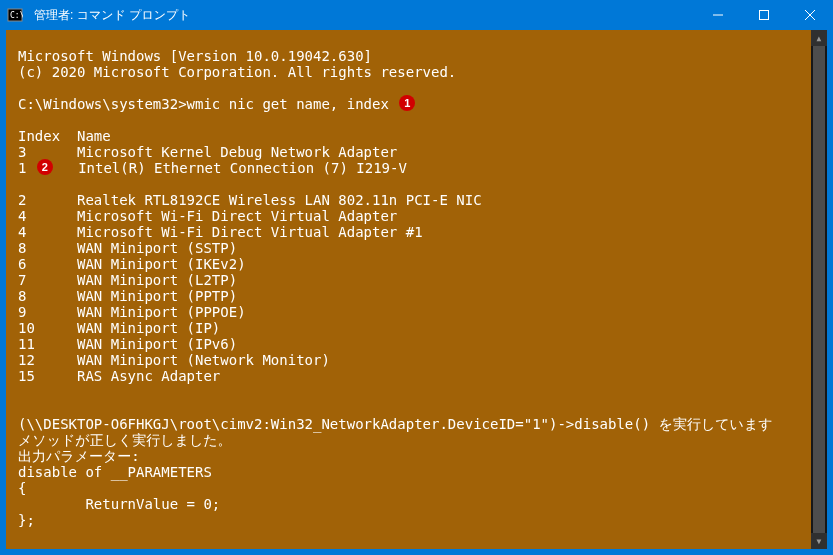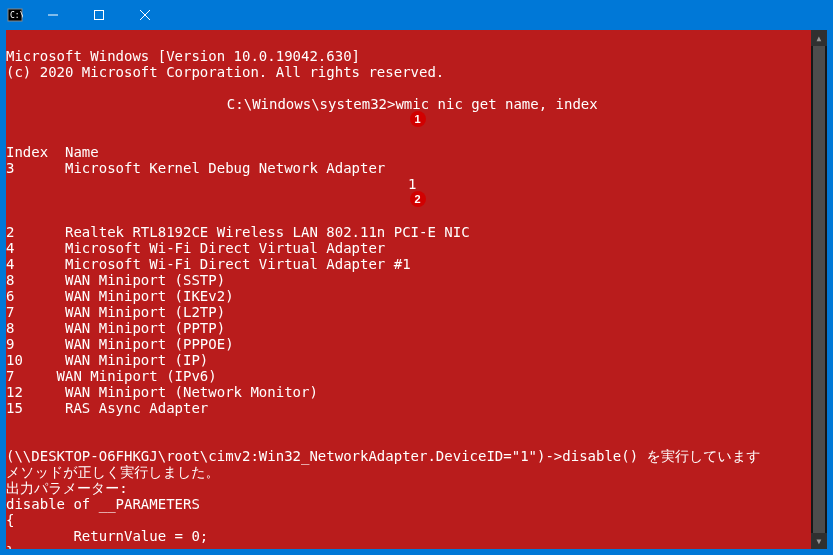--- a/index.html
+++ b/index.html
@@ -37,25 +37,25 @@
     justify-content: center;
     color: #fff;
     font-size: 14px;
   }
   .terminal {
     position: absolute;
     top: 30px;
     left: 6px;
     right: 6px;
     bottom: 6px;
-    background: #b91c1c;
+    background: #a16207;
     color: #fff;
     font-size: 14px;
     line-height: 16px;
-    padding: 2px 0;
+    padding: 2px 12px;
     white-space: pre;
     overflow: hidden;
     font-family: "MS Gothic", "Consolas", monospace;
   }
   .scrollbar {
     position: absolute;
     top: 30px;
     right: 6px;
     bottom: 6px;
     width: 16px;
@@ -67,21 +67,21 @@
     height: 16px;
     background: #303030;
     display: flex;
     align-items: center;
     justify-content: center;
     color: #999;
     font-size: 8px;
   }
   .scrollbar .track { flex: 1; background: #171717; position: relative; }
   .scrollbar .thumb { position: absolute; top: 0; left: 2px; right: 2px; height: 100%; background: #4d4d4d; }
-  .line { display: flex; align-items: center; flex-direction: column; }
+  .line { display: flex; align-items: center; }
   .badge {
     display: inline-flex;
     width: 16px;
     height: 16px;
     background: #d10000;
     border-radius: 50%;
     color: #fff;
     font-size: 11px;
     font-weight: bold;
     align-items: center;
@@ -96,20 +96,21 @@
 </head>
 <body>
 
 <div class="titlebar">
   <div class="icon">
     <svg viewBox="0 0 16 16">
         <rect x="1" y="2" width="14" height="12" fill="#000" stroke="#888" stroke-width="1"></rect>
         <text x="3" y="11" fill="#fff" font-size="8" font-family="monospace">C:\</text>
       </svg>
   </div>
+  <div class="title">管理者: コマンド プロンプト</div>
   <div class="win-controls">
     <div class="win-btn">
       <svg width="10" height="10" viewBox="0 0 10 10">
           <line x1="0" y1="5" x2="10" y2="5" stroke="#fff" stroke-width="1"></line>
         </svg>
     </div>
     <div class="win-btn">
       <svg width="10" height="10" viewBox="0 0 10 10">
           <rect x="0.5" y="0.5" width="9" height="9" fill="none" stroke="#fff" stroke-width="1"></rect>
         </svg>
@@ -123,31 +124,31 @@
   </div>
 </div>
 
 <div class="terminal">
 <span>Microsoft Windows [Version 10.0.19042.630]</span>
 <span>(c) 2020 Microsoft Corporation. All rights reserved.</span>
 <span></span>
 <span class="line"><span>C:\Windows\system32&gt;wmic nic get name, index </span><span class="badge">1</span></span>
 <span>Index  Name</span>
 <span>3      Microsoft Kernel Debug Network Adapter</span>
-<span class="line"><span>1 </span><span class="badge">2</span></span>
+<span class="line"><span>1 </span><span class="badge">2</span><span>   Intel(R) Ethernet Connection (7) I219-V</span></span>
 <span>2      Realtek RTL8192CE Wireless LAN 802.11n PCI-E NIC</span>
 <span>4      Microsoft Wi-Fi Direct Virtual Adapter</span>
 <span>4      Microsoft Wi-Fi Direct Virtual Adapter #1</span>
 <span>8      WAN Miniport (SSTP)</span>
 <span>6      WAN Miniport (IKEv2)</span>
 <span>7      WAN Miniport (L2TP)</span>
 <span>8      WAN Miniport (PPTP)</span>
 <span>9      WAN Miniport (PPPOE)</span>
 <span>10     WAN Miniport (IP)</span>
-<span>7     WAN Miniport (IPv6)</span>
+<span>11     WAN Miniport (IPv6)</span>
 <span>12     WAN Miniport (Network Monitor)</span>
 <span>15     RAS Async Adapter</span>
 <span></span>
 <span></span>
 <span>(\\DESKTOP-O6FHKGJ\root\cimv2:Win32_NetworkAdapter.DeviceID="1")-&gt;disable() を実行しています</span>
 <span>メソッドが正しく実行しました。</span>
 <span>出力パラメーター:</span>
 <span>disable of __PARAMETERS</span>
 <span>{</span>
 <span>        ReturnValue = 0;</span>

